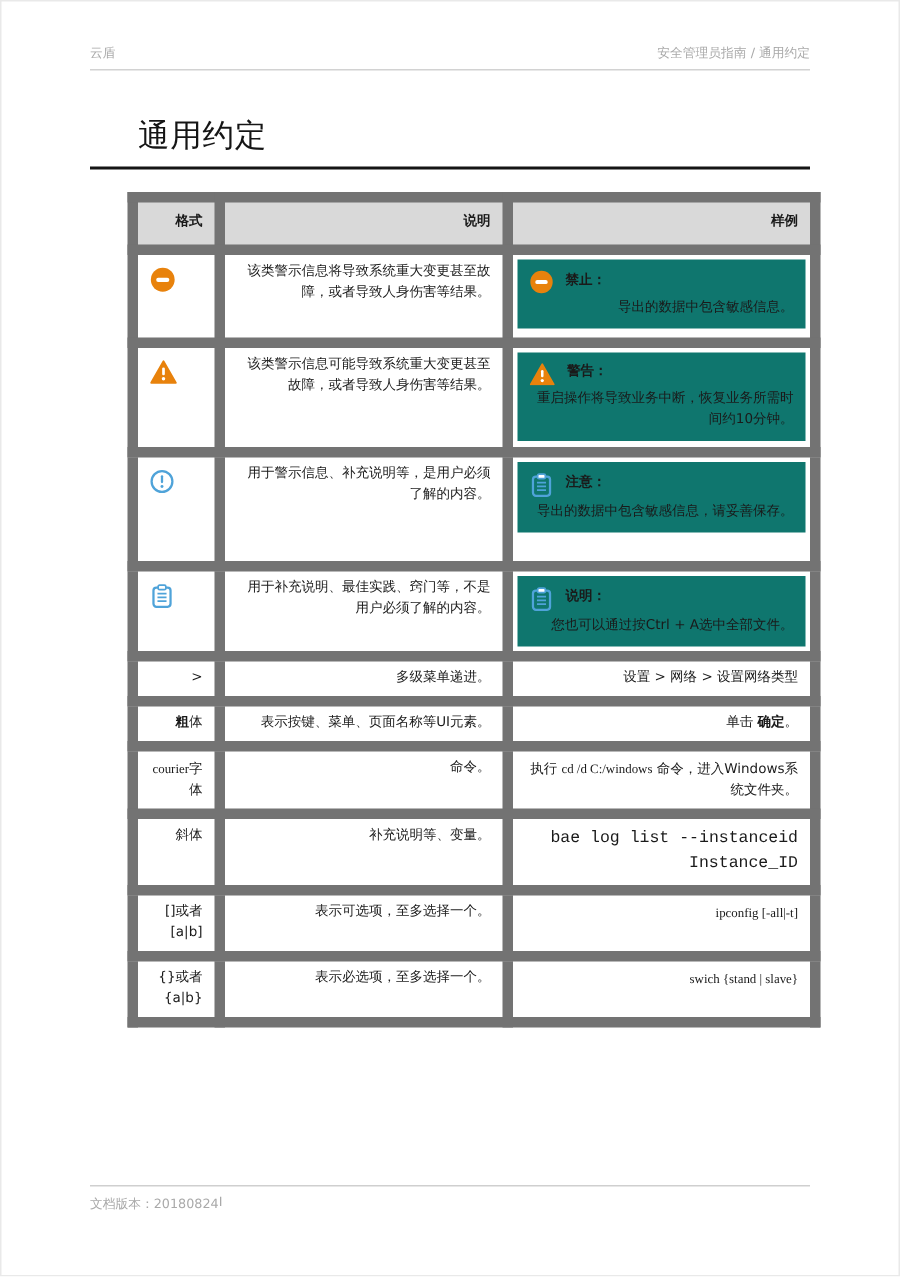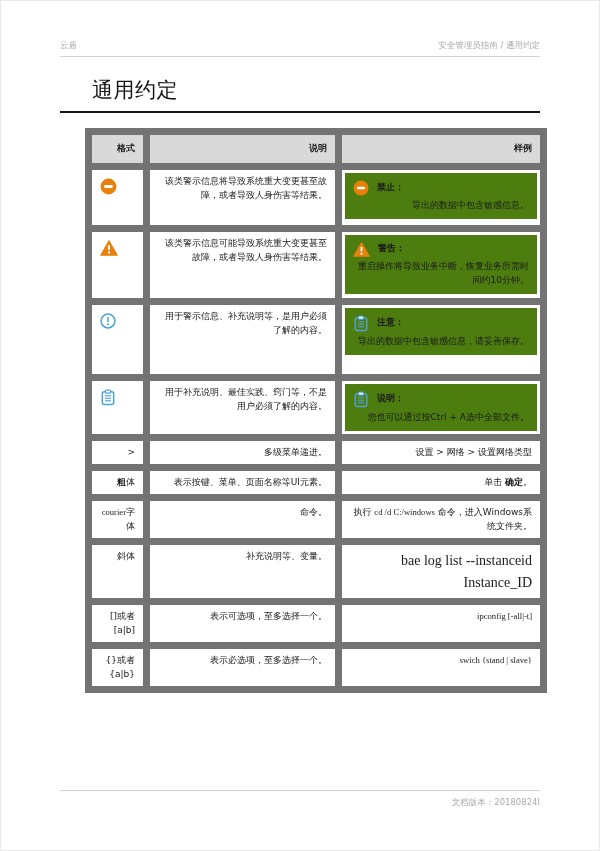--- a/index.html
+++ b/index.html
@@ -5,55 +5,55 @@
   * { margin:0; padding:0; box-sizing:border-box; }
   html,body { background:#fff; }
   .page {
     position:relative; width:600px; height:851px; background:#fff;
     font-family:"DejaVu Sans","Liberation Sans",sans-serif; color:#1a1a1a;
     box-shadow: inset 0 0 0 1px #e9e9e9;
     overflow:hidden;
   }
   
   .doc-header {
-    position:absolute; top:40px; left:60px; width:480px;
+    position:absolute; top:30px; left:60px; width:480px;
     display:flex; justify-content:space-between; align-items:flex-end;
     font-size:8.5px; color:#a9a9a9;
     border-bottom:1px solid #d2d2d2; padding-bottom:4px;
   }
   
   .page-title { position:absolute; top:76px; left:60px; font-size:21px; font-weight:normal; color:#151515; letter-spacing:0.5px;margin-left:32px; }
   .title-rule { position:absolute; top:111px; left:60px; width:480px; height:2px; background:#151515; }
 
   
   .table-wrap { position:absolute; top:128px; left:85px; width:455px; }
   table { border-collapse:collapse; width:100%; table-layout:fixed; }
   th,td { border:7px solid #737373; vertical-align:top; font-size:9px; line-height:1.55; text-align:right; font-weight:normal; }
   th { background:#d9d9d9; font-weight:bold; padding:7px 8px; }
   td { padding:5px 8px 4px; }
   td.icon-cell { padding:8px 8px; }
   td.box-cell { padding:3px 3px; }
 
-  .note-box { background:#4d7c0f; padding:5px 8px 6px; min-height:100%; }
+  .note-box { background:#0f766e; padding:5px 8px 6px; min-height:100%; }
   .box-head { display:flex; align-items:center; gap:8px; margin:2px 0 3px; }
   .box-label { font-weight:bold; }
   .box-text { line-height:1.55; }
 
   .bold { font-weight:bold; }
   .mono { font-family:Liberation Serif, serif; font-size:8.6px; }
-  .mono-line { font-family:Liberation Serif, serif; font-size:14px; line-height:1.6; }
+  .mono-line { font-family:Liberation Mono, monospace; font-size:11px; line-height:1.6; }
   .mono-line.indent { padding-left:4px; }
 
   .fmt-icon svg, .box-head svg { display:block; }
 
   
   .footer-rule { position:absolute; top:790px; left:60px; width:480px; height:1px; background:#cfcfcf; }
   .doc-footer {
     position:absolute; top:797px; left:60px; width:480px;
-    display:flex; justify-content:flex-end;
+    display:flex; justify-content:flex-start;
     font-size:8.5px; color:#a9a9a9;
   }
 </style>
 </head>
 <body>
 
 <div class="page">
 
   <div class="doc-header">
     <span>云盾</span>

